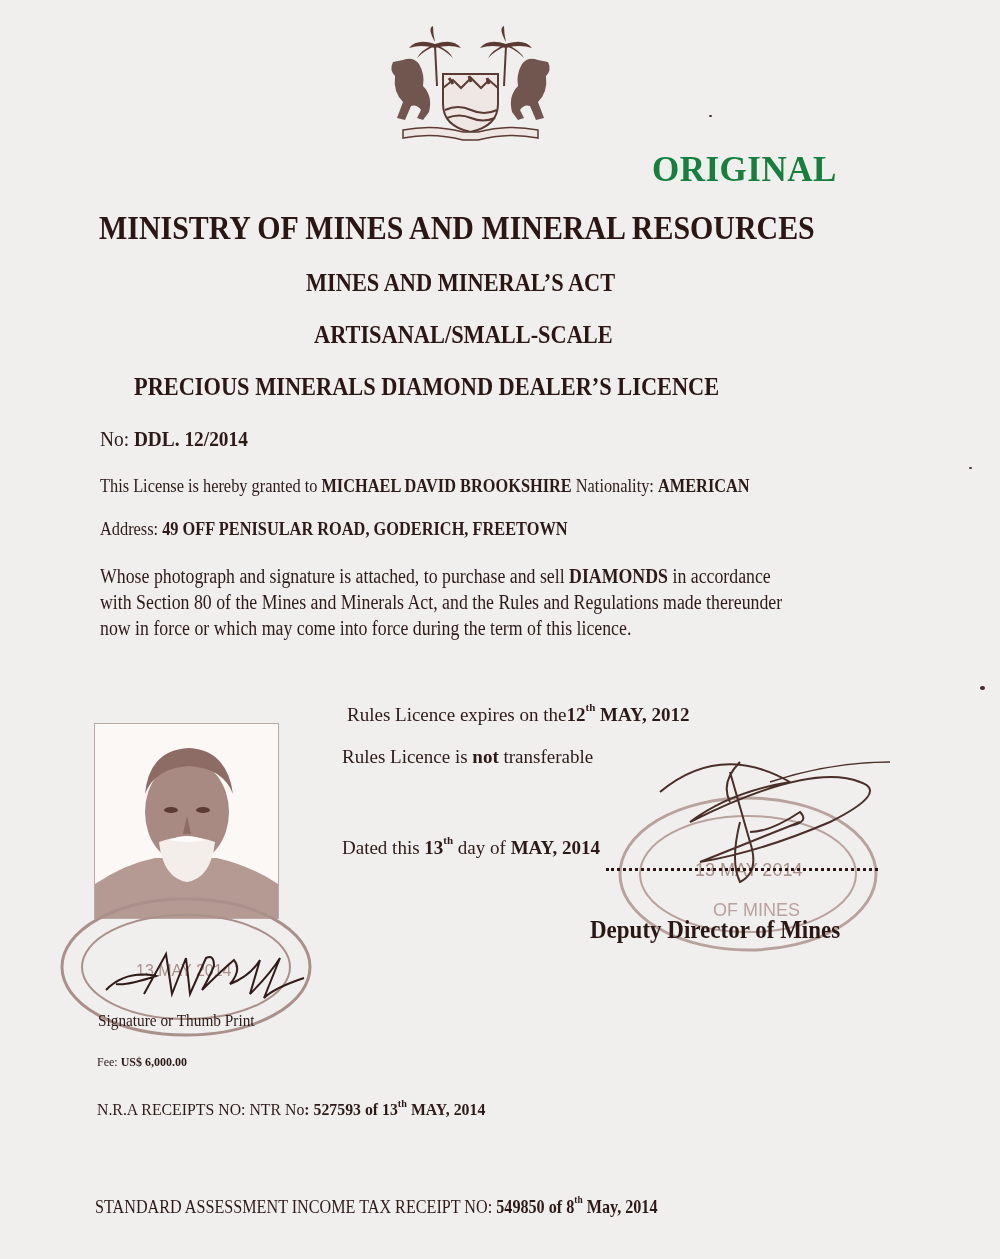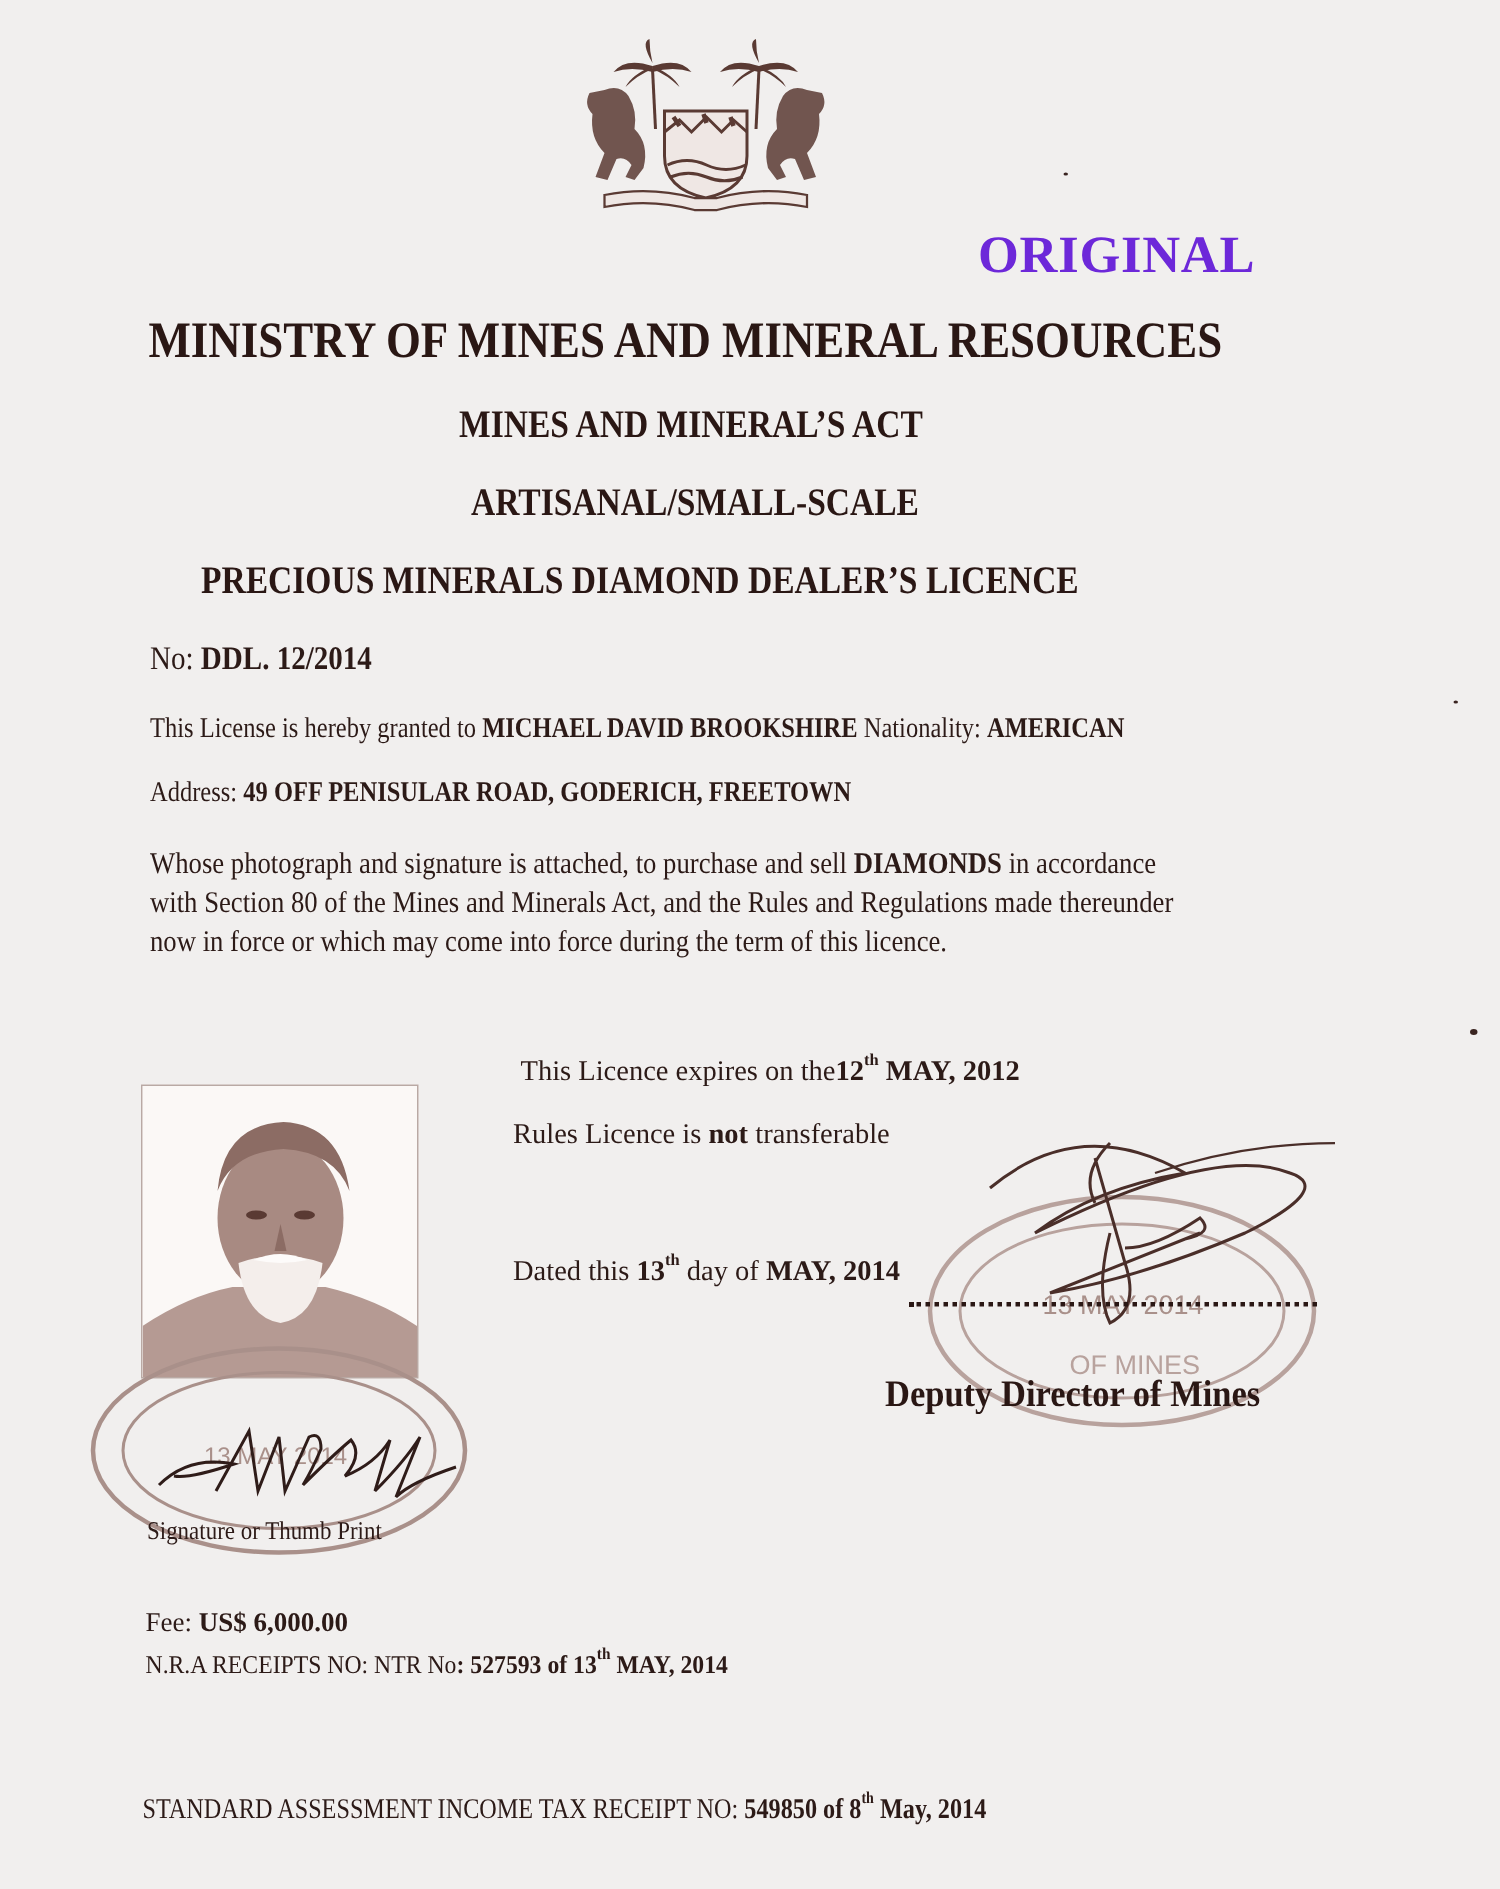--- a/index.html
+++ b/index.html
@@ -6,21 +6,21 @@
   body {
     width: 1000px; height: 1259px;
     background: #f1efee;
     position: relative; overflow: hidden;
     font-family: "Liberation Serif", serif;
     color: #2c1a17;
   }
   .abs { position: absolute; }
   .b { font-weight: bold; }
   .crest { left: 383px; top: 26px; width: 175px; height: 120px; }
-  .original { left: 652px; top: 150px; font-size: 35px; font-weight: bold; letter-spacing: 0.5px; color: #6d28d9; }
+  .original { left: 652px; top: 150px; font-size: 35px; font-weight: bold; letter-spacing: 0.5px; color: #15803d; }
   .ministry { left: 99px; top: 209px; font-size: 34px; font-weight: bold; white-space: nowrap; transform: scaleX(0.88); transform-origin: left top; color: #2a1714; }
   .h2 { font-size: 26px; font-weight: bold; white-space: nowrap; transform: scaleX(0.86); transform-origin: left top; color: #2a1714; }
   .mines-act { left: 306px; top: 268px; }
   .artisanal { left: 314px; top: 320px; }
   .precious { left: 134px; top: 372px; }
   .lic-no { left: 100px; top: 426px; font-size: 22px; white-space: nowrap; transform: scaleX(0.88); transform-origin: left top; }
   .body-line { font-size: 19px; white-space: nowrap; transform: scaleX(0.86); transform-origin: left top; }
   .granted { left: 100px; top: 475px; }
   .address { left: 100px; top: 518px; }
   .para { left: 100px; top: 563px; line-height: 26px; font-size: 20px; transform: scaleX(0.89); transform-origin: left top; white-space: nowrap; }
@@ -30,21 +30,21 @@
   .dated { left: 342px; top: 789px; margin-top: 48px; }
   sup { font-size: 11px; vertical-align: top; position: relative; top: -3px; }
   .photo { left: 94px; top: 723px; width: 183px; height: 194px; background: #fbf8f6; border: 1px solid #b9a9a4; overflow: hidden; }
   .stamp-left { left: 56px; top: 892px; width: 260px; height: 150px; }
   .stamp-right { left: 613px; top: 792px; width: 270px; height: 165px; }
   .sig-left { left: 96px; top: 950px; width: 210px; height: 60px; }
   .sig-right { left: 650px; top: 752px; width: 240px; height: 150px; }
   .sig-caption { left: 98px; top: 1011px; font-size: 17px; white-space: nowrap; transform: scaleX(0.9); transform-origin: left top; }
   .dots { left: 606px; top: 868px; width: 272px; border-top: 3px dotted #2a1714; height: 0; }
   .deputy { left: 590px; top: 916px; font-size: 25px; font-weight: bold; white-space: nowrap; transform: scaleX(0.92); transform-origin: left top; color: #2a1714; }
-  .fee { left: 97px; top: 1055px; font-size: 18px; white-space: nowrap; margin-top: 16px; }
+  .fee { left: 97px; top: 1055px; font-size: 12px; white-space: nowrap; }
   .nra { left: 97px; top: 1100px; font-size: 17px; white-space: nowrap; transform: scaleX(0.93); transform-origin: left top; }
   .tax { left: 95px; top: 1196px; font-size: 19px; white-space: nowrap; transform: scaleX(0.85); transform-origin: left top; }
   .speck { width: 3px; height: 2px; background: #3a2420; border-radius: 50%; }
 </style>
 </head>
 <body>
 
 <svg class="abs crest" viewBox="0 0 175 120">
   <g fill="none" stroke="#5a3a33" stroke-width="2">
 
@@ -103,21 +103,21 @@
   <div>
     <span>Whose photograph and signature is attached, to purchase and sell</span>
     <span class="b">DIAMONDS</span>
     <span>in accordance</span>
   </div>
   <div>with Section 80 of the Mines and Minerals Act, and the Rules and Regulations made thereunder</div>
   <div>now in force or which may come into force during the term of this licence.</div>
 </div>
 
 <div class="abs mid expires">
-  <span>This Licence expires on the</span><span class="b">12</span><sup class="b">th</sup>
+  <span>Rules Licence expires on the</span><span class="b">12</span><sup class="b">th</sup>
   <span class="b">MAY, 2012</span>
 </div>
 
 <div class="abs mid transfer">
   <span>Rules Licence is</span>
   <span class="b">not</span>
   <span>transferable</span>
 </div>
 
 <div class="abs mid dated">

